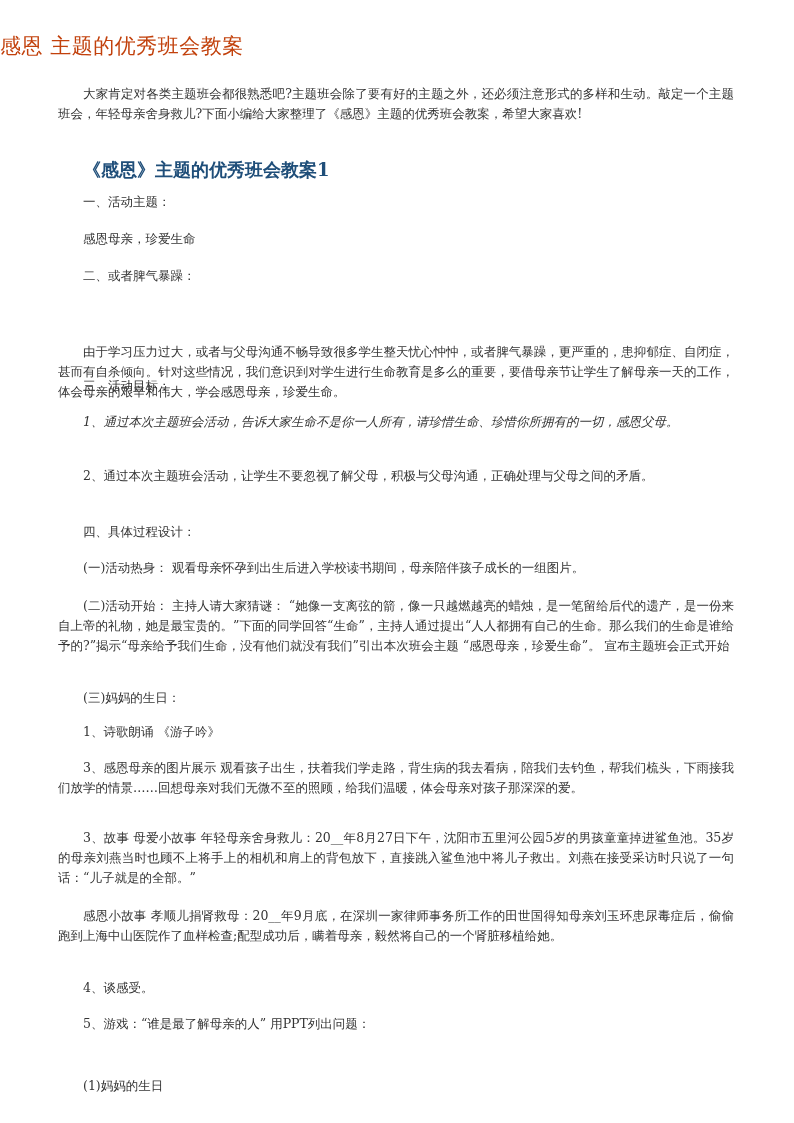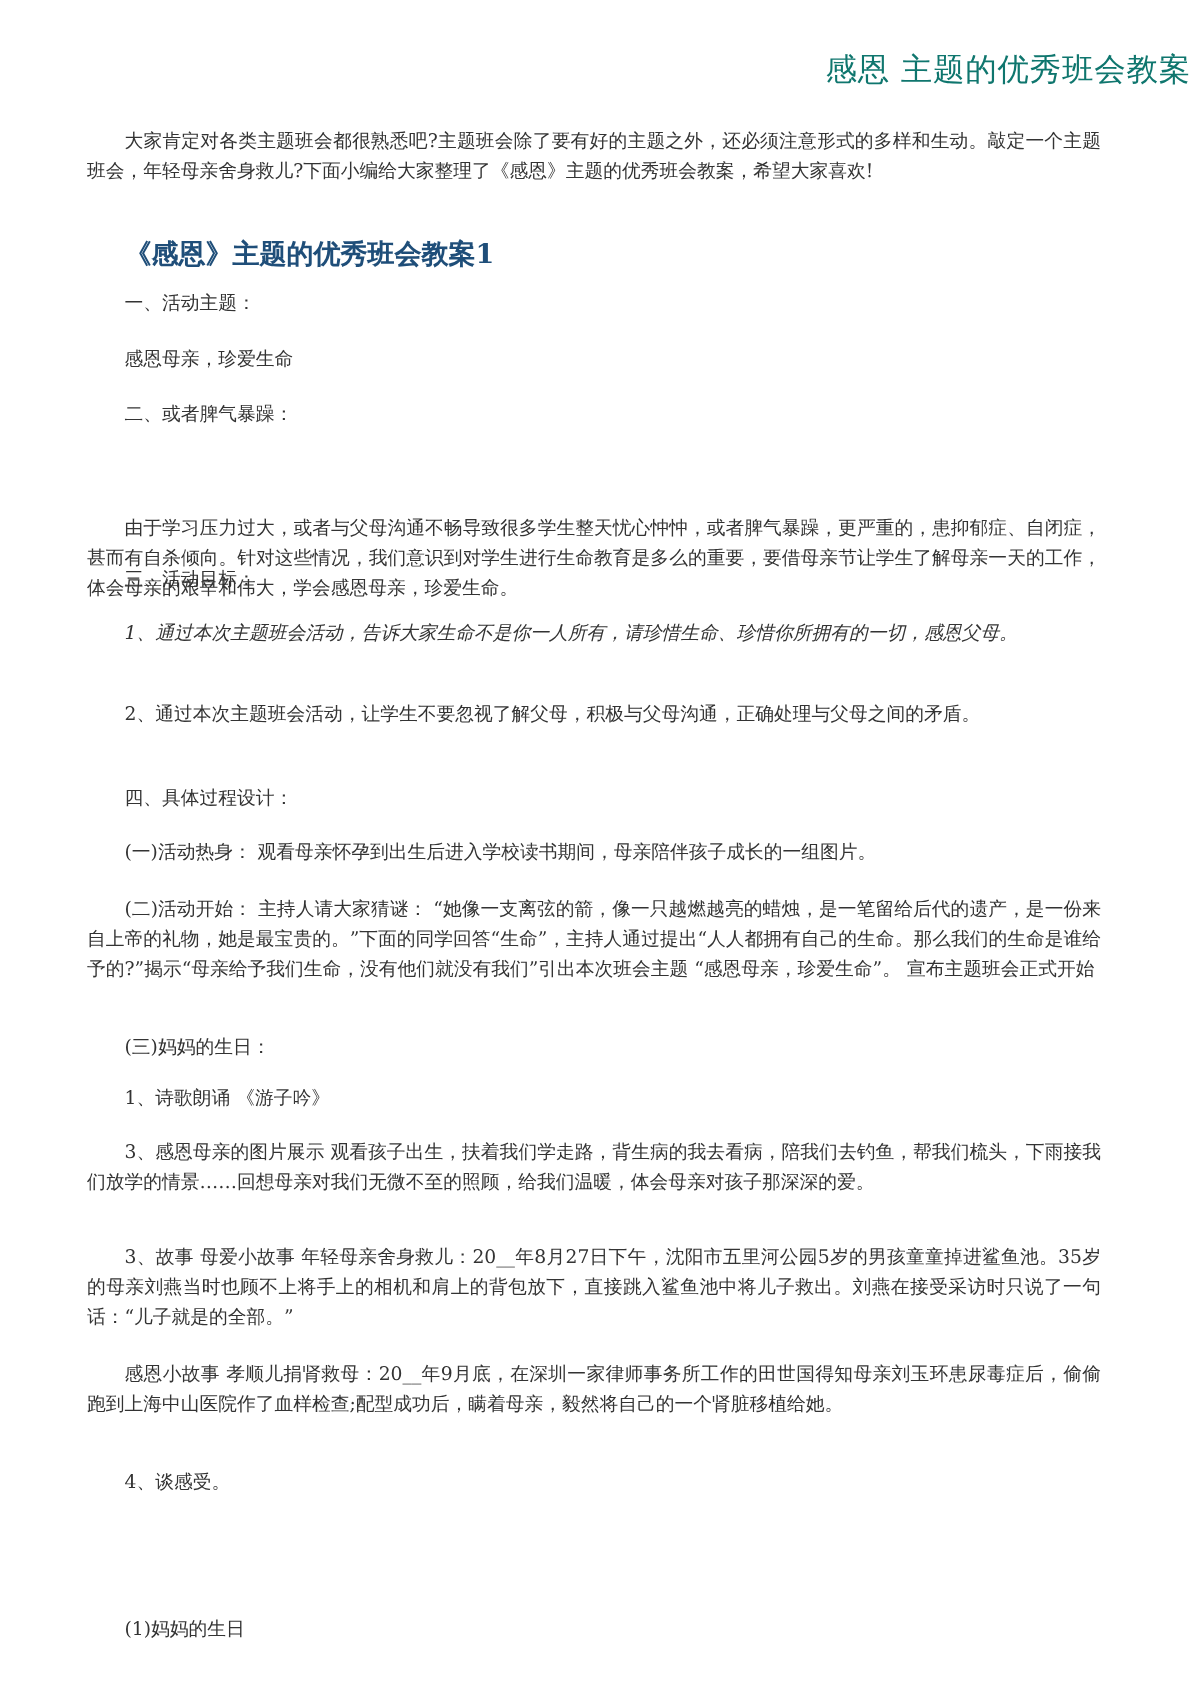--- a/index.html
+++ b/index.html
@@ -1,20 +1,20 @@
 <!DOCTYPE html>
 <html><head>
   <meta charset="utf-8">
   <style>
     html, body { margin: 0; padding: 0; background: #ffffff; }
     body { width: 794px; height: 1123px; overflow: hidden; position: relative; }
     .page { position: absolute; left: 0; top: 0; width: 794px; height: 1123px; background: #fff; }
     .title {
-      position: absolute; top: 32px; left: 0; width: 794px; text-align: right;
-      font-family: "DejaVu Sans", sans-serif; font-size: 21px; color: #0f766e; letter-spacing: 0.5px;
+      position: absolute; top: 32px; left: 0; width: 794px; text-align: left;
+      font-family: "DejaVu Sans", sans-serif; font-size: 21px; color: #c2410c; letter-spacing: 0.5px;
     }
     .body-text {
       position: absolute; left: 58px; width: 676px;
       font-family: "DejaVu Serif", serif; font-size: 12.5px; line-height: 20px; color: #333;
       text-align: justify;
     }
     .para { text-indent: 2em; margin: 0; }
     .heading {
       font-family: "DejaVu Serif", serif; font-weight: bold; color: #1f4e79; font-size: 18px;
       margin: 0; padding-left: 25px;
@@ -76,16 +76,19 @@
     </div>
   <div class="body-text" style="top:828px;">
       <p class="para">3、故事 母爱小故事 年轻母亲舍身救儿：20__年8月27日下午，沈阳市五里河公园5岁的男孩童童掉进鲨鱼池。35岁的母亲刘燕当时也顾不上将手上的相机和肩上的背包放下，直接跳入鲨鱼池中将儿子救出。刘燕在接受采访时只说了一句话：“儿子就是的全部。”</p>
     </div>
   <div class="body-text" style="top:906px;">
       <p class="para">感恩小故事 孝顺儿捐肾救母：20__年9月底，在深圳一家律师事务所工作的田世国得知母亲刘玉环患尿毒症后，偷偷跑到上海中山医院作了血样检查;配型成功后，瞒着母亲，毅然将自己的一个肾脏移植给她。</p>
     </div>
   <div class="body-text" style="top:978px;">
       <p class="line">4、谈感受。</p>
     </div>
+  <div class="body-text" style="top:1014px;">
+      <p class="line">5、游戏：“谁是最了解母亲的人” 用PPT列出问题：</p>
+    </div>
   <div class="body-text" style="top:1076px;">
       <p class="line">(1)妈妈的生日</p>
     </div>
 </div>
 
 </body></html>

